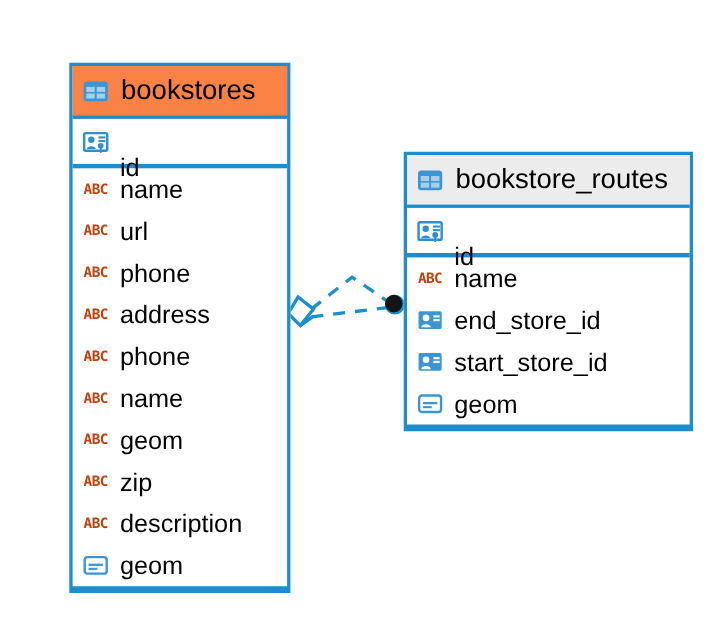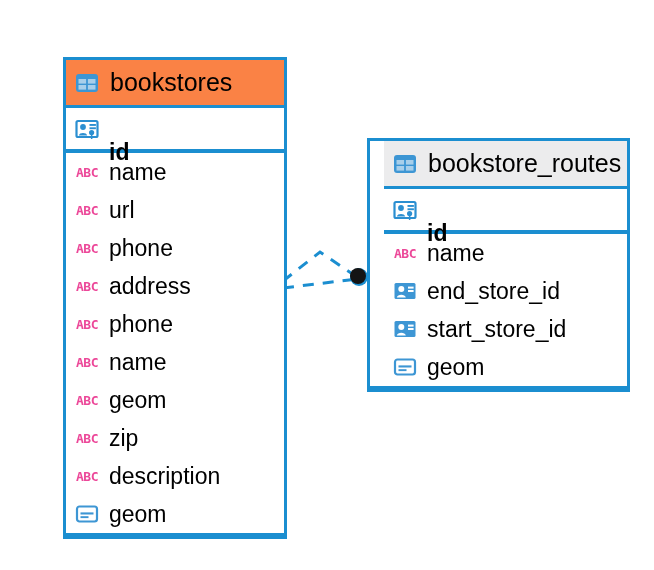--- a/index.html
+++ b/index.html
@@ -64,21 +64,21 @@
     height: 45px;
     border-bottom: 4px solid #1b8ed0;
   }
   .field-label {
     font-size: 23px;
     color: #000000;
     line-height: 1;
     white-space: nowrap;
   }
   .field.pk .field-label {
-    font-weight: bold;
+    font-weight: normal;
     margin-top: 48px;
   }
 
   
   .icon {
     flex: 0 0 auto;
     display: block;
     width: 26px;
     height: 26px;
   }
@@ -88,21 +88,21 @@
     flex: 0 0 auto;
     width: 26px;
     height: 26px;
     display: flex;
     align-items: center;
     justify-content: center;
     font-family: "DejaVu Sans Mono", monospace;
     font-size: 13px;
     font-weight: bold;
     letter-spacing: -0.5px;
-    color: #ec4899;
+    color: #c2410c;
     line-height: 1;
   }
 
   
   #connector {
     position: absolute;
     left: 0;
     top: 0;
     width: 654px;
     height: 570px;
@@ -125,21 +125,21 @@
       <path d="M 271 270 L 285 281 L 273 296 L 262 285 Z" fill="#ffffff" stroke="#1b8ed0" stroke-width="3" stroke-linejoin="miter"></path>
       <path d="M 273 296 L 284 288" fill="none" stroke="#1b8ed0" stroke-width="3"></path>
     </g>
 
     <g>
       <circle cx="359" cy="277" r="9" fill="#1b8ed0"></circle>
       <circle cx="358" cy="276" r="8" fill="#141414"></circle>
     </g>
   </svg>
 
-  <div class="entity" id="entity-bookstores" style="left:63px; top:57px; width:224px;">
+  <div class="entity" id="entity-bookstores" style="left:63px; top:57px; width:201px;">
 
     <div class="entity-header accent">
       <span class="icon">
         <svg width="26" height="26" viewBox="0 0 26 26">
           <rect x="2" y="4" width="22" height="18" rx="3" fill="#3d96d4"></rect>
           <rect x="4.5" y="9" width="7.6" height="4.6" fill="#a8cfea"></rect>
           <rect x="13.9" y="9" width="7.6" height="4.6" fill="#a8cfea"></rect>
           <rect x="4.5" y="15" width="7.6" height="4.6" fill="#a8cfea"></rect>
           <rect x="13.9" y="15" width="7.6" height="4.6" fill="#a8cfea"></rect>
         </svg>
@@ -213,21 +213,21 @@
         <svg width="26" height="26" viewBox="0 0 26 26">
           <rect x="3" y="5.5" width="20" height="15" rx="2.5" fill="#ffffff" stroke="#3d96d4" stroke-width="2.2"></rect>
           <rect x="6.5" y="11.4" width="13" height="2.1" fill="#3d96d4"></rect>
           <rect x="6.5" y="15.2" width="8" height="1.9" fill="#3d96d4"></rect>
         </svg>
       </span>
       <span class="field-label">geom</span>
     </div>
   </div>
 
-  <div class="entity" id="entity-bookstore-routes" style="left:367px; top:138px; width:263px;padding-left:14px;">
+  <div class="entity" id="entity-bookstore-routes" style="left:367px; top:138px; width:263px;">
 
     <div class="entity-header neutral">
       <span class="icon">
         <svg width="26" height="26" viewBox="0 0 26 26">
           <rect x="2" y="4" width="22" height="18" rx="3" fill="#3d96d4"></rect>
           <rect x="4.5" y="9" width="7.6" height="4.6" fill="#a8cfea"></rect>
           <rect x="13.9" y="9" width="7.6" height="4.6" fill="#a8cfea"></rect>
           <rect x="4.5" y="15" width="7.6" height="4.6" fill="#a8cfea"></rect>
           <rect x="13.9" y="15" width="7.6" height="4.6" fill="#a8cfea"></rect>
         </svg>

